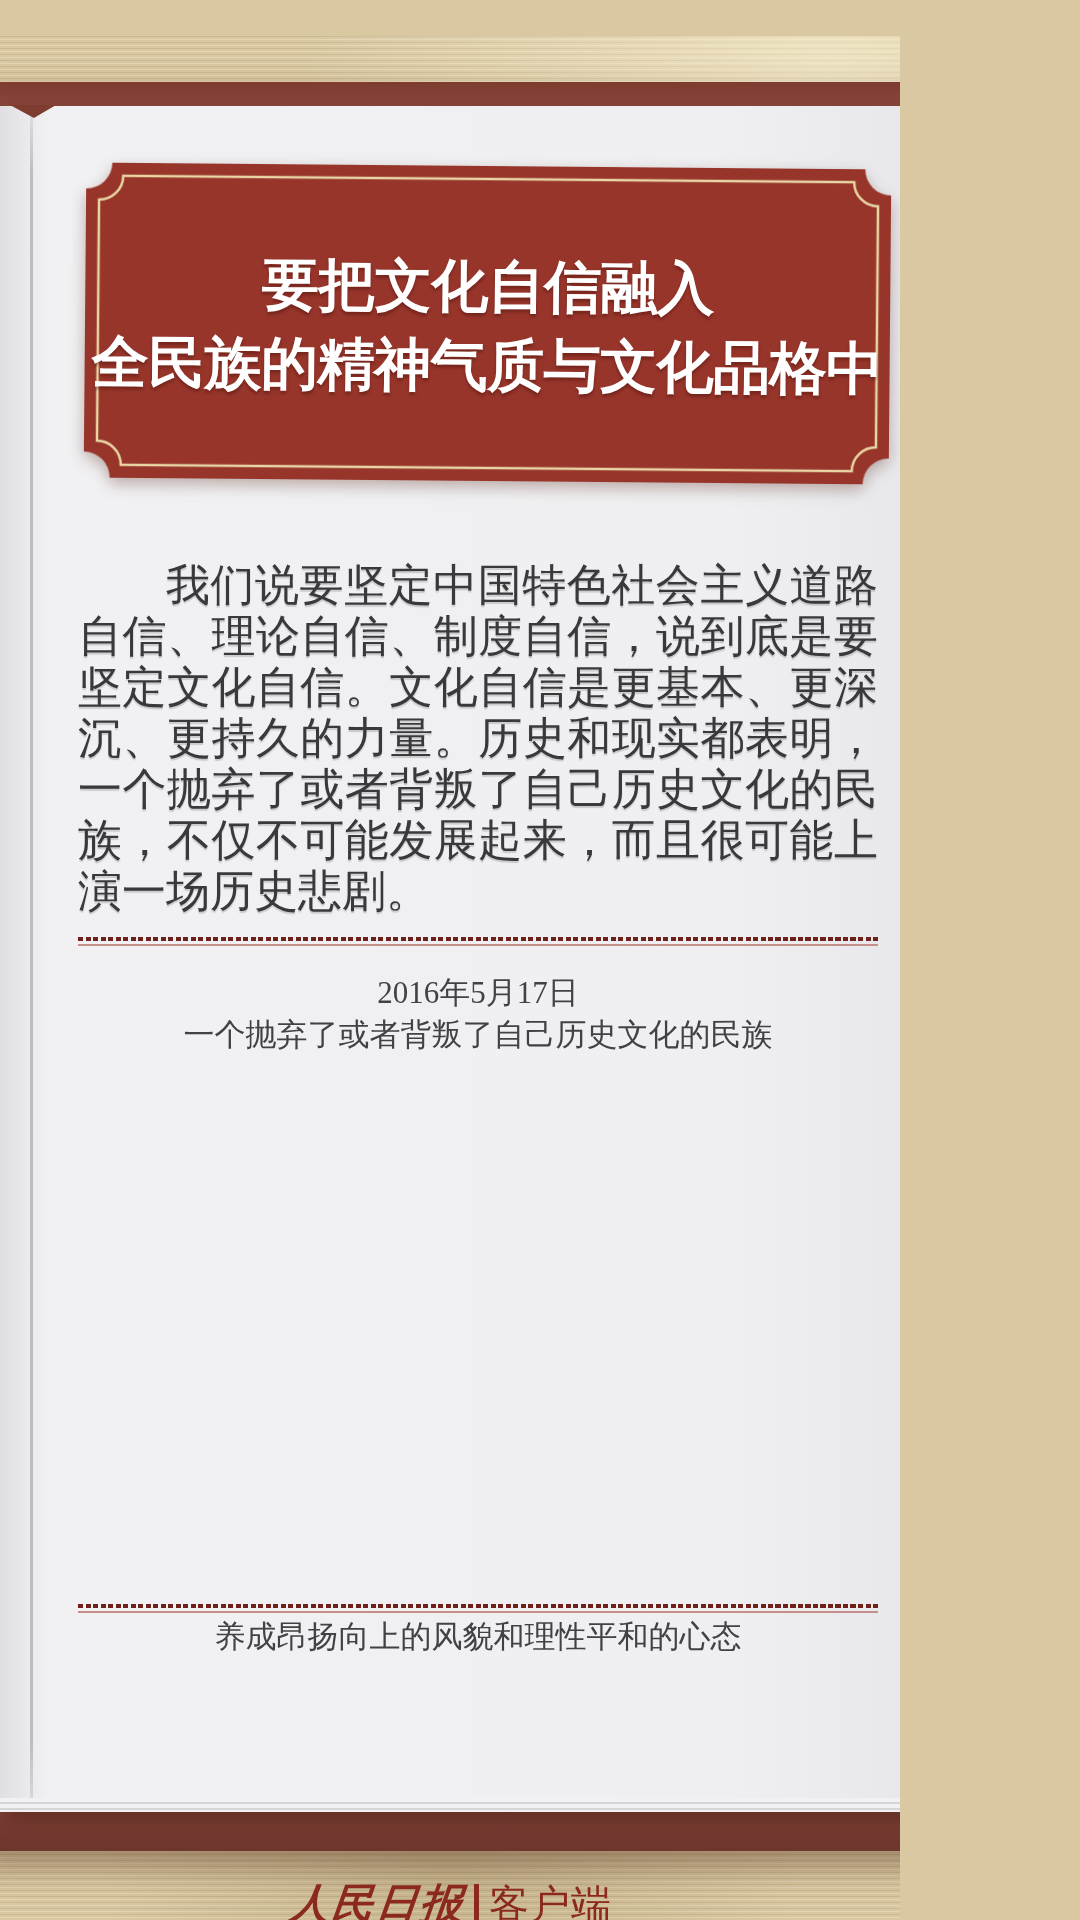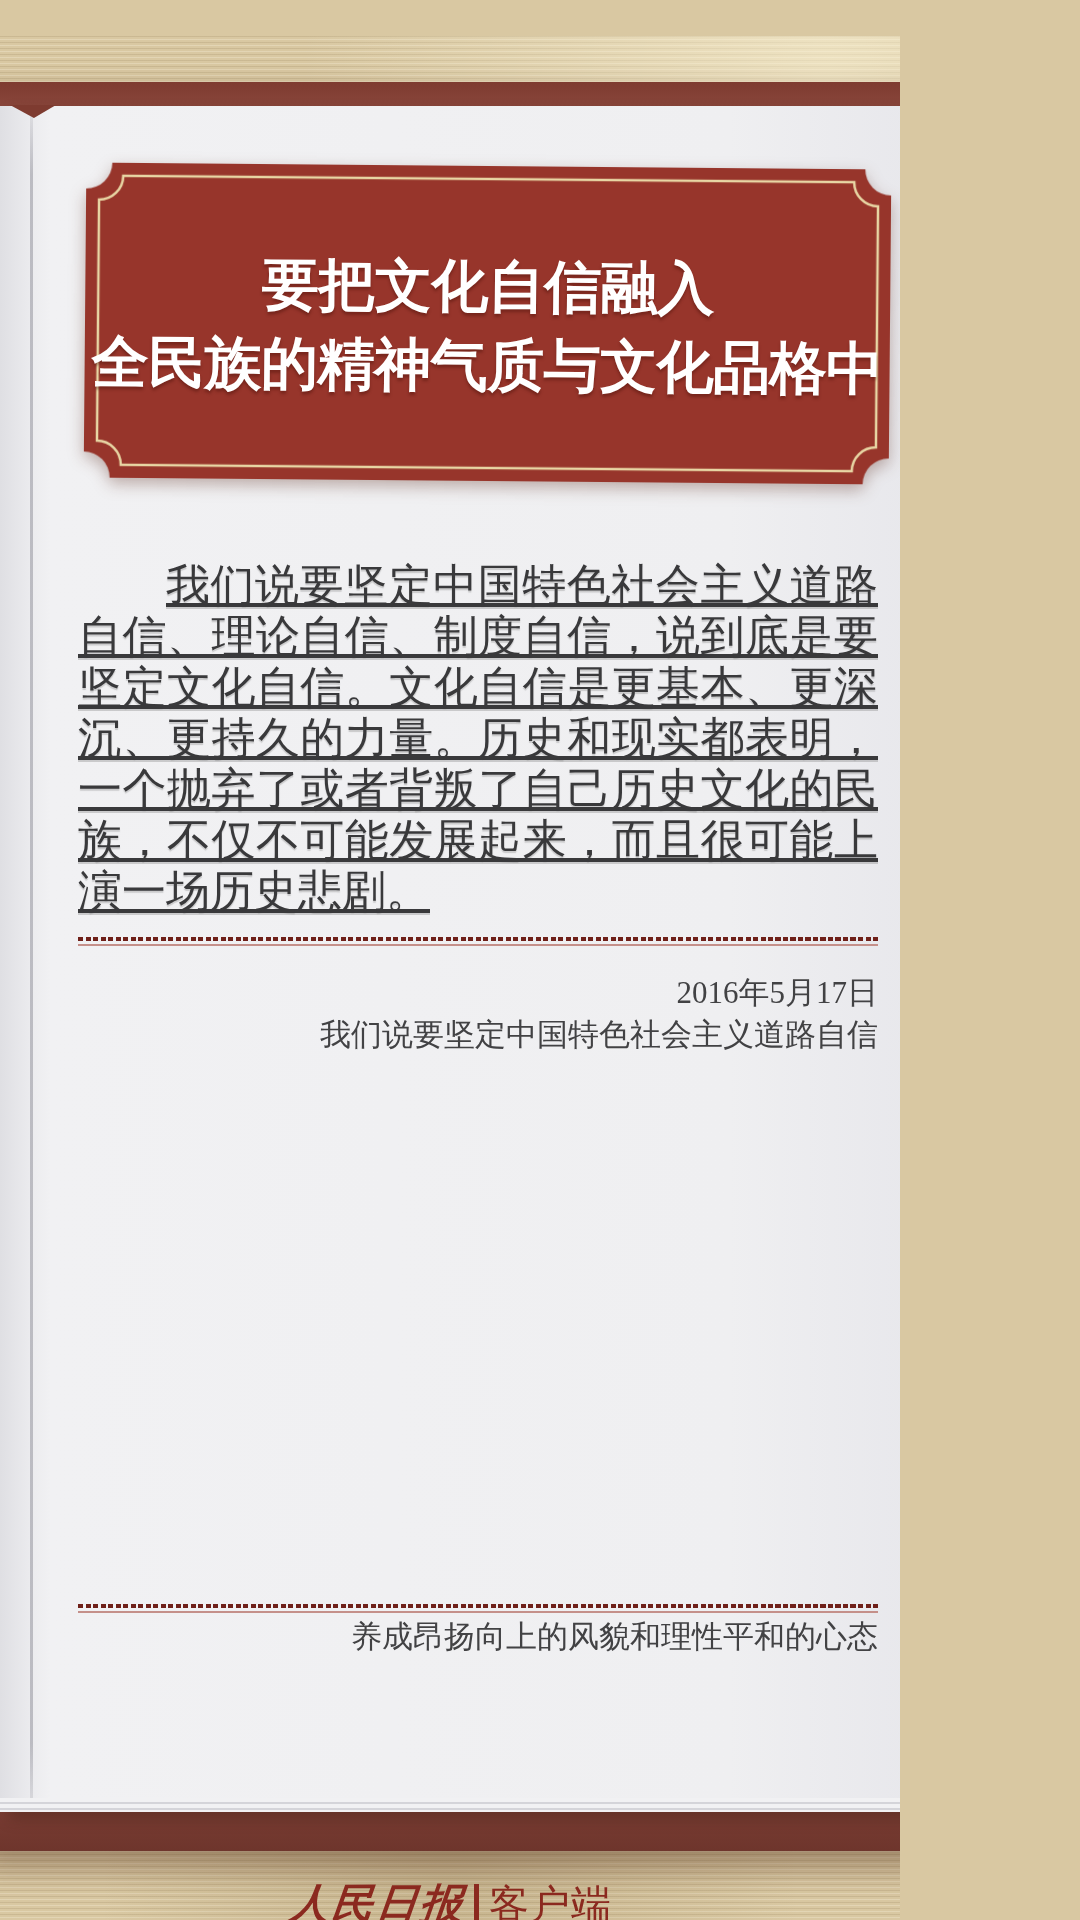--- a/index.html
+++ b/index.html
@@ -40,30 +40,30 @@
   .banner{position:absolute;left:85px;top:130px;width:805px;height:315px;transform:rotate(.5deg);}
   .banner svg{position:absolute;inset:0;filter:drop-shadow(0 6px 8px rgba(90,40,25,.35));}
   .banner-text{position:absolute;inset:0;display:flex;flex-direction:column;align-items:center;
       justify-content:center;padding-top:4px;}
   .banner-line{font-weight:800;font-size:57px;line-height:79px;color:#ffffff;
       letter-spacing:-.5px;white-space:nowrap;text-shadow:0 3px 3px rgba(70,15,8,.4);}
 
   
   .quote-text{position:absolute;margin:0;text-indent:2em;text-align:justify;
       color:#39393b;text-shadow:0 2px 1px rgba(130,130,130,.35);}
-  .q1{left:78px;top:524px;width:800px;font-size:44px;line-height:51px;text-decoration:underline;}
+  .q1{left:78px;top:524px;width:800px;font-size:44px;line-height:51px;}
   .q2{left:78px;top:1158px;width:818px;font-size:43px;line-height:51px;}
 
   .separator{position:absolute;left:78px;width:800px;height:10px;
       background-image:repeating-linear-gradient(90deg,#6f2019 0 5px,rgba(0,0,0,0) 5px 7.5px),
                        linear-gradient(#c5908a,#c5908a);
       background-size:100% 4px,100% 2px;background-position:0 0,0 7px;background-repeat:no-repeat;}
   .sep1{top:901px;}  .sep2{top:1568px;}
 
-  .attr{position:absolute;left:78px;width:800px;text-align:right;color:#424244;
+  .attr{position:absolute;left:78px;width:800px;text-align:center;color:#424244;
       font-size:31px;line-height:42px;}
   .attr1{top:936px;}  .attr2{top:1580px;}
 
   
   .footer-logo{position:absolute;left:0;right:0;top:1840px;display:flex;justify-content:center;
       align-items:center;gap:10px;color:#8b291f;}
   .logo-script{font-weight:700;font-style:italic;font-size:42px;letter-spacing:2px;
       transform:skewX(-6deg);}
   .logo-bar{width:5px;height:40px;background:#8b291f;}
   .logo-suffix{font-family:"Liberation Sans",sans-serif;font-weight:400;font-size:40px;
@@ -94,21 +94,21 @@
     <div class="banner-text">
       <div class="banner-line">要把文化自信融入</div>
       <div class="banner-line">全民族的精神气质与文化品格中</div>
     </div>
   </div>
 
   <p class="quote-text q1">我们说要坚定中国特色社会主义道路自信、理论自信、制度自信，说到底是要坚定文化自信。文化自信是更基本、更深沉、更持久的力量。历史和现实都表明，一个抛弃了或者背叛了自己历史文化的民族，不仅不可能发展起来，而且很可能上演一场历史悲剧。</p>
   <div class="separator sep1"></div>
   <div class="attr attr1">
     <div>2016年5月17日</div>
-    <div>我们说要坚定中国特色社会主义道路自信</div>
+    <div>一个抛弃了或者背叛了自己历史文化的民族</div>
   </div>
 
   <div class="separator sep2"></div>
   <div class="attr attr2">
     <div>养成昂扬向上的风貌和理性平和的心态</div>
   </div>
 
   <div class="footer-logo">
     <span class="logo-script">人民日报</span>
     <span class="logo-bar"></span>

